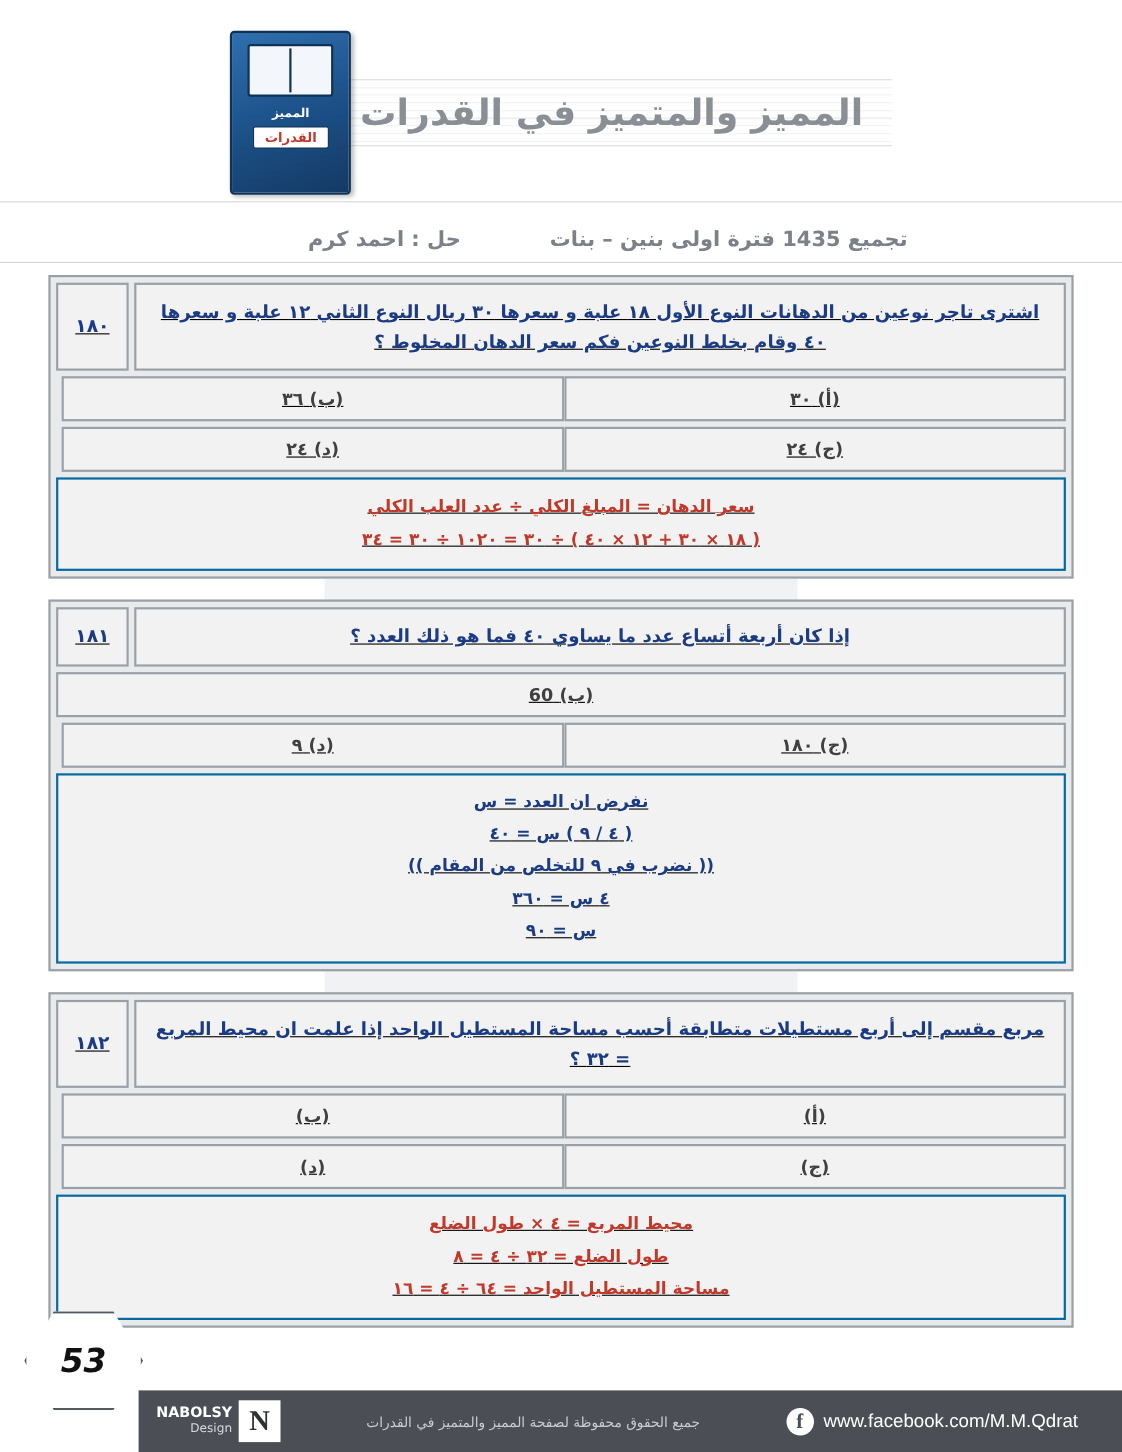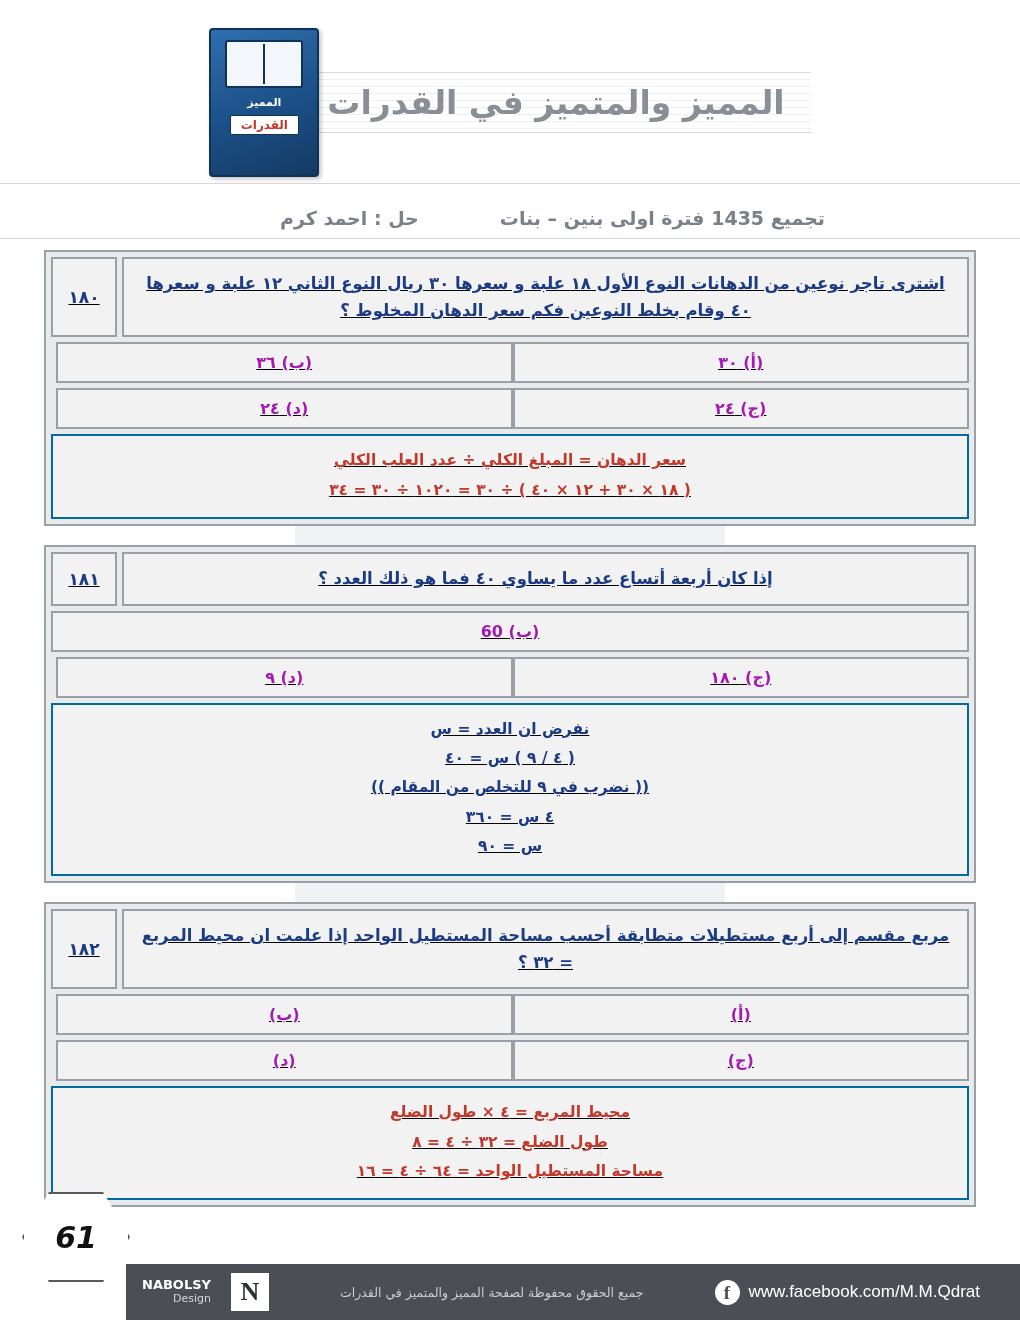--- a/index.html
+++ b/index.html
@@ -200,21 +200,21 @@
     display: flex;
     margin-top: 5px;
   }
   .opt {
     flex: 1;
     border: 2px solid #9aa0a8;
     background: #f2f2f3;
     padding: 9px 6px;
     font-size: 16px;
     font-weight: bold;
-    color: #a21caf;
+    color: #404040;
     text-align: center;
   }
   .opt + .opt { margin-left: 5px; }
   .answer {
     margin-top: 5px;
     border: 2px solid #0369a1;
     background: #f2f2f3;
     padding: 10px 12px 12px;
     text-align: center;
     line-height: 1.9;
@@ -290,21 +290,21 @@
   }
   .footer-rights {
     flex: 1;
     text-align: center;
     color: #c9ccd0;
     font-size: 12.5px;
   }
   .nabolsy {
     display: flex;
     align-items: center;
-    gap: 20px;
+    gap: 6px;
     margin-left: 16px;
     direction: ltr;
   }
   .nabolsy-text {
     text-align: right;
     color: #ffffff;
     line-height: 1.15;
   }
   .nabolsy-text .n1 { font-size: 13px; font-weight: bold; }
   .nabolsy-text .n2 { font-size: 11px; color: #d6d8db; }
@@ -435,21 +435,21 @@
     <div class="answer">
       <div class="line">محيط المربع = ٤  × طول الضلع</div>
       <div class="line">طول الضلع = ٣٢ ÷ ٤ =  ٨</div>
       <div class="line">مساحة المستطيل الواحد =  ٦٤ ÷ ٤ = ١٦</div>
     </div>
   </div>
 
 </div>
 
 <div class="page-hex">
-  <span>61</span>
+  <span>53</span>
 </div>
 
 <div class="footer">
   <div class="fb-block">
     <div class="fb-icon">f</div>
     <div class="fb-url">www.facebook.com/M.M.Qdrat</div>
   </div>
   <div class="footer-rights">جميع الحقوق محفوظة لصفحة المميز والمتميز في القدرات</div>
   <div class="nabolsy">
     <div class="nabolsy-text">

